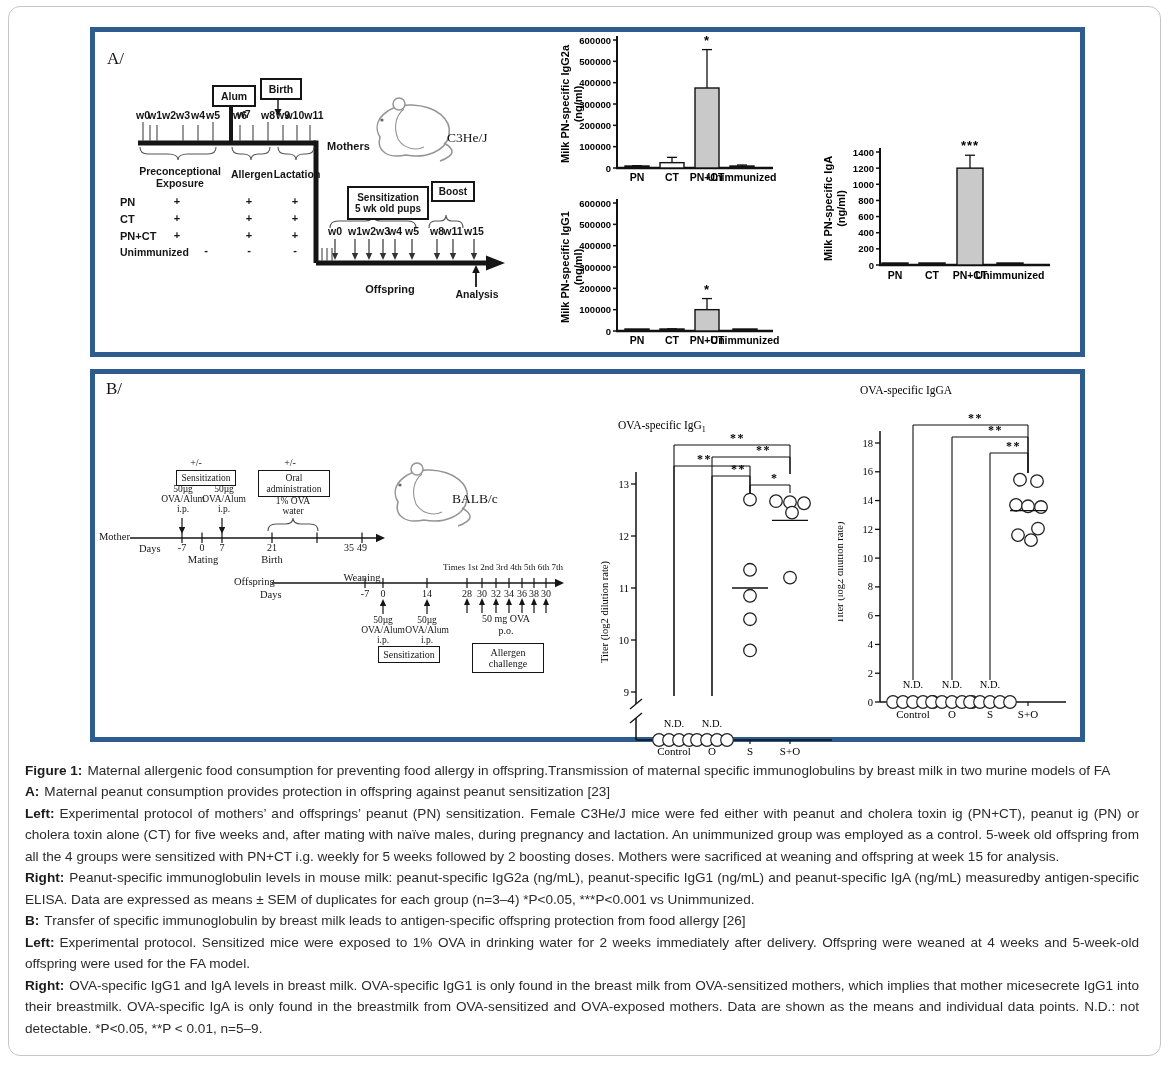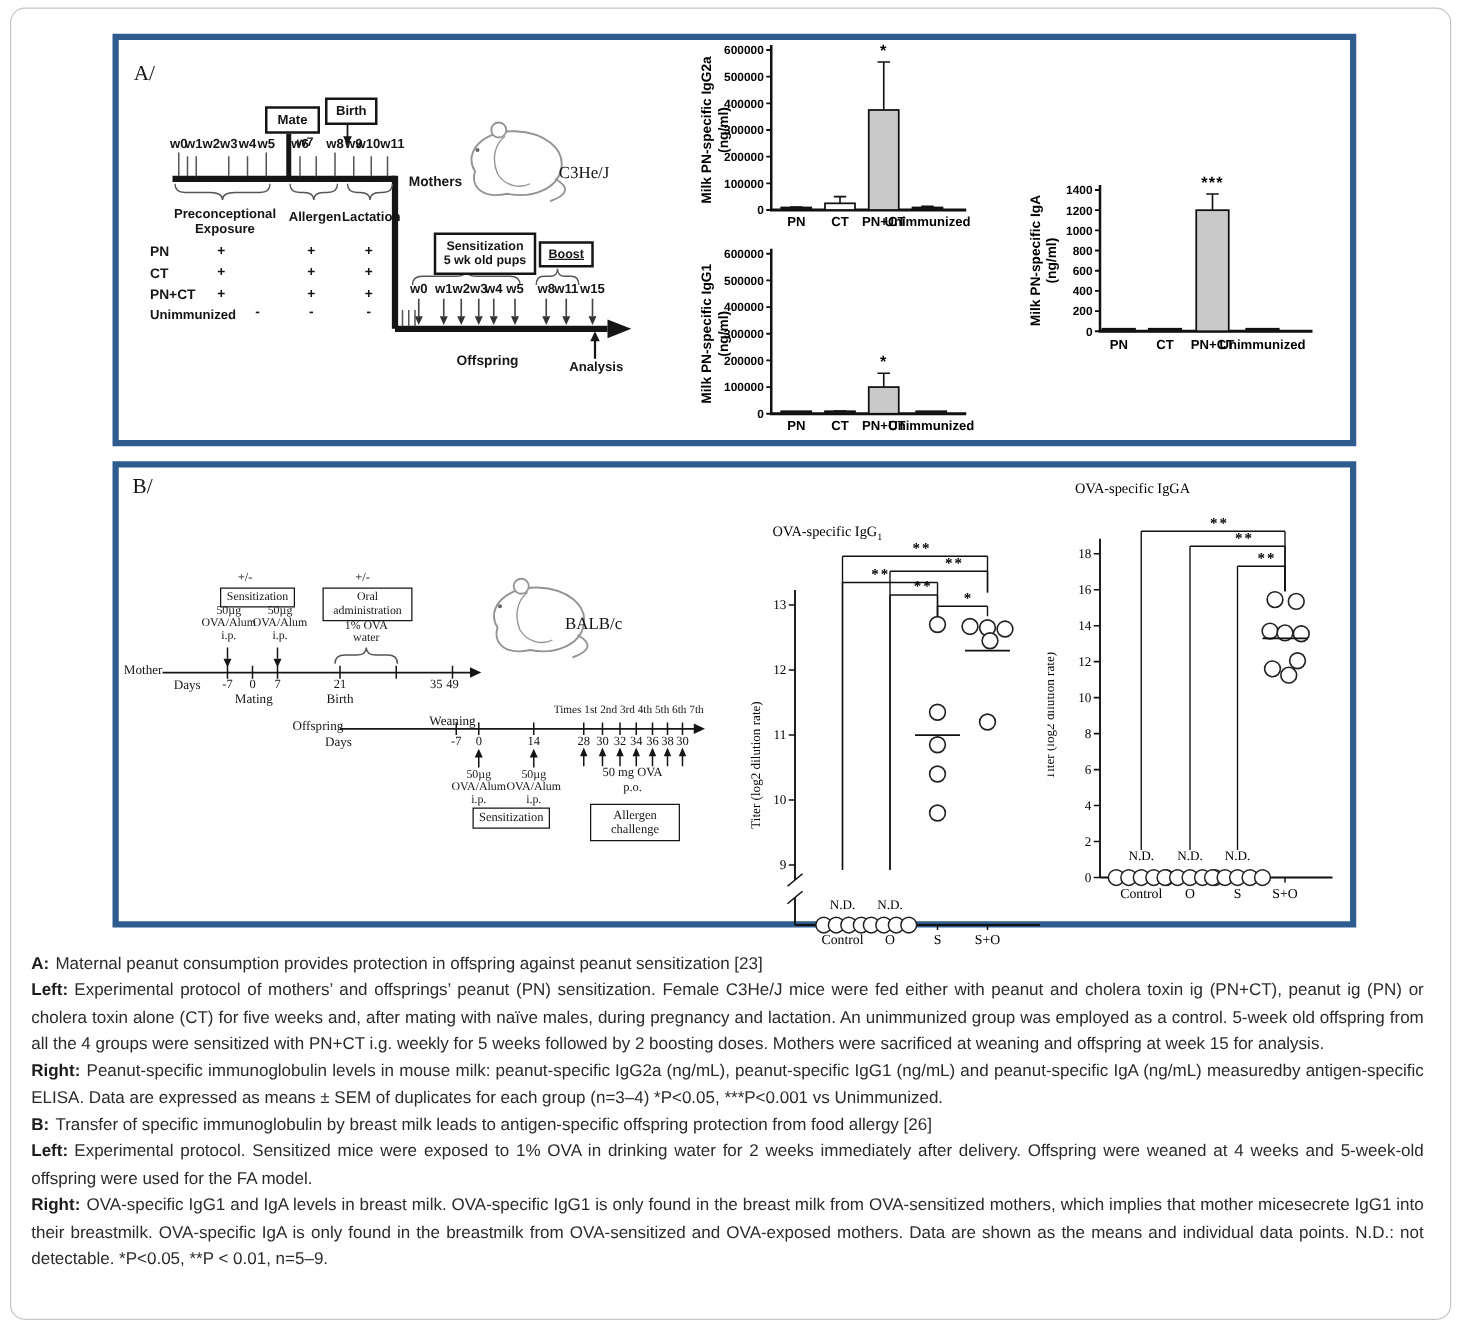--- a/index.html
+++ b/index.html
@@ -100,21 +100,21 @@
 <span class="lbl sansb ctr" style="left:162px;top:110px;font-size:10.5px;">w1w2</span>
 <span class="lbl sansb ctr" style="left:183px;top:110px;font-size:10.5px;">w3</span>
 <span class="lbl sansb ctr" style="left:198px;top:110px;font-size:10.5px;">w4</span>
 <span class="lbl sansb ctr" style="left:213px;top:110px;font-size:10.5px;">w5</span>
 <span class="lbl sansb ctr" style="left:240px;top:110px;font-size:10.5px;">w6</span>
 <span class="lbl sansb ctr" style="left:244px;top:110px;font-size:10px;">w7</span>
 <span class="lbl sansb ctr" style="left:268px;top:110px;font-size:10.5px;">w8</span>
 <span class="lbl sansb ctr" style="left:283px;top:110px;font-size:10.5px;">w9</span>
 <span class="lbl sansb ctr" style="left:304px;top:110px;font-size:10.5px;">w10w11</span>
 <div class="box" style="left:212px;top:85px;width:40px;height:18px;">
-  <span class="sansb" style="font-size:10.5px;">Mate</span>
+  <span class="sansb" style="font-size:10.5px;">Alum</span>
 </div>
 <div class="box" style="left:260px;top:78px;width:38px;height:18px;">
   <span class="sansb" style="font-size:10.5px;">Birth</span>
 </div>
 <span class="lbl sansb" style="left:327px;top:141px;font-size:11px;">Mothers</span>
 <span class="lbl serif" style="left:447px;top:131px;font-size:13.5px;">C3He/J</span>
 <span class="lbl sansb ctr" style="left:180px;top:166px;font-size:10.5px;">Preconceptional</span>
 <span class="lbl sansb ctr" style="left:180px;top:178px;font-size:10.5px;">Exposure</span>
 <span class="lbl sansb ctr" style="left:252px;top:169px;font-size:10.5px;">Allergen</span>
 <span class="lbl sansb ctr" style="left:297px;top:169px;font-size:10.5px;">Lactation</span>
@@ -133,21 +133,21 @@
 <span class="lbl sansb ctr" style="left:295px;top:230px;font-size:11px;">+</span>
 <span class="lbl sansb" style="left:120px;top:247px;font-size:10.5px;">Unimmunized</span>
 <span class="lbl sansb ctr" style="left:206px;top:245px;font-size:11px;">-</span>
 <span class="lbl sansb ctr" style="left:249px;top:245px;font-size:11px;">-</span>
 <span class="lbl sansb ctr" style="left:295px;top:245px;font-size:11px;">-</span>
 
 <div class="box" style="left:347px;top:186px;width:78px;height:30px;">
   <span class="sansb" style="font-size:10px;">Sensitization</span>
   <span class="sansb" style="font-size:10px;">5 wk old pups</span>
 </div>
-<div class="box" style="left:431px;top:193px;width:40px;height:17px;text-decoration:underline;">
+<div class="box" style="left:431px;top:181px;width:40px;height:17px;">
   <span class="sansb" style="font-size:10px;">Boost</span>
 </div>
 <span class="lbl sansb ctr" style="left:335px;top:226px;font-size:10.5px;">w0</span>
 <span class="lbl sansb ctr" style="left:355px;top:226px;font-size:10.5px;">w1</span>
 <span class="lbl sansb ctr" style="left:369px;top:226px;font-size:10.5px;">w2</span>
 <span class="lbl sansb ctr" style="left:383px;top:226px;font-size:10.5px;">w3</span>
 <span class="lbl sansb ctr" style="left:395px;top:226px;font-size:10.5px;">w4</span>
 <span class="lbl sansb ctr" style="left:412px;top:226px;font-size:10.5px;">w5</span>
 <span class="lbl sansb ctr" style="left:437px;top:226px;font-size:10.5px;">w8</span>
 <span class="lbl sansb ctr" style="left:453px;top:226px;font-size:10.5px;">w11</span>
@@ -458,19 +458,20 @@
       <text x="114" y="310" text-anchor="middle" font-size="10.5">N.D.</text>
       <circle cx="132" cy="324" r="6.3" fill="#fff" stroke="#222" stroke-width="1.2"></circle>
       <circle cx="142" cy="324" r="6.3" fill="#fff" stroke="#222" stroke-width="1.2"></circle>
       <circle cx="152" cy="324" r="6.3" fill="#fff" stroke="#222" stroke-width="1.2"></circle>
       <circle cx="162" cy="324" r="6.3" fill="#fff" stroke="#222" stroke-width="1.2"></circle>
       <circle cx="172" cy="324" r="6.3" fill="#fff" stroke="#222" stroke-width="1.2"></circle>
       <text x="152" y="310" text-anchor="middle" font-size="10.5">N.D.</text>
     </svg></div>
 
 <div class="caption">
+  <p><b>Figure 1:</b><span>Maternal allergenic food consumption for preventing food allergy in offspring.Transmission of maternal specific immunoglobulins by breast milk in two murine models of FA</span></p>
   <p><b>A:</b><span>Maternal peanut consumption provides protection in offspring against peanut sensitization [23]</span></p>
   <p><b>Left:</b><span>Experimental protocol of mothers’ and offsprings’ peanut (PN) sensitization. Female C3He/J mice were fed either with peanut and cholera toxin ig (PN+CT), peanut ig (PN) or cholera toxin alone (CT) for five weeks and, after mating with naïve males, during pregnancy and lactation. An unimmunized group was employed as a control.  5-week old offspring from all the 4 groups were sensitized with PN+CT i.g. weekly for 5 weeks followed by 2 boosting doses. Mothers were sacrificed at weaning and offspring at week 15 for analysis.</span></p>
   <p><b>Right:</b><span>Peanut-specific immunoglobulin levels in mouse milk: peanut-specific IgG2a (ng/mL), peanut-specific IgG1 (ng/mL) and peanut-specific IgA (ng/mL) measuredby antigen-specific ELISA. Data are expressed as means ± SEM of duplicates for each group (n=3–4) *P&lt;0.05, ***P&lt;0.001 vs Unimmunized.</span></p>
   <p><b>B:</b><span>Transfer of specific immunoglobulin by breast milk leads to antigen-specific offspring protection from food allergy [26]</span></p>
   <p><b>Left:</b><span>Experimental protocol. Sensitized mice were exposed to 1% OVA in drinking water for 2 weeks immediately after delivery. Offspring were weaned at 4 weeks and 5-week-old offspring were used for the FA model.</span></p>
   <p><b>Right:</b><span>OVA-specific IgG1 and IgA levels in breast milk. OVA-specific IgG1 is only found in the breast milk from OVA-sensitized mothers, which implies that mother micesecrete IgG1 into their breastmilk. OVA-specific IgA is only found in the breastmilk from OVA-sensitized and OVA-exposed mothers. Data are shown as the means and individual data points. N.D.: not detectable. *P&lt;0.05, **P &lt; 0.01, n=5–9.</span></p>
 </div>
 
 </body></html>

